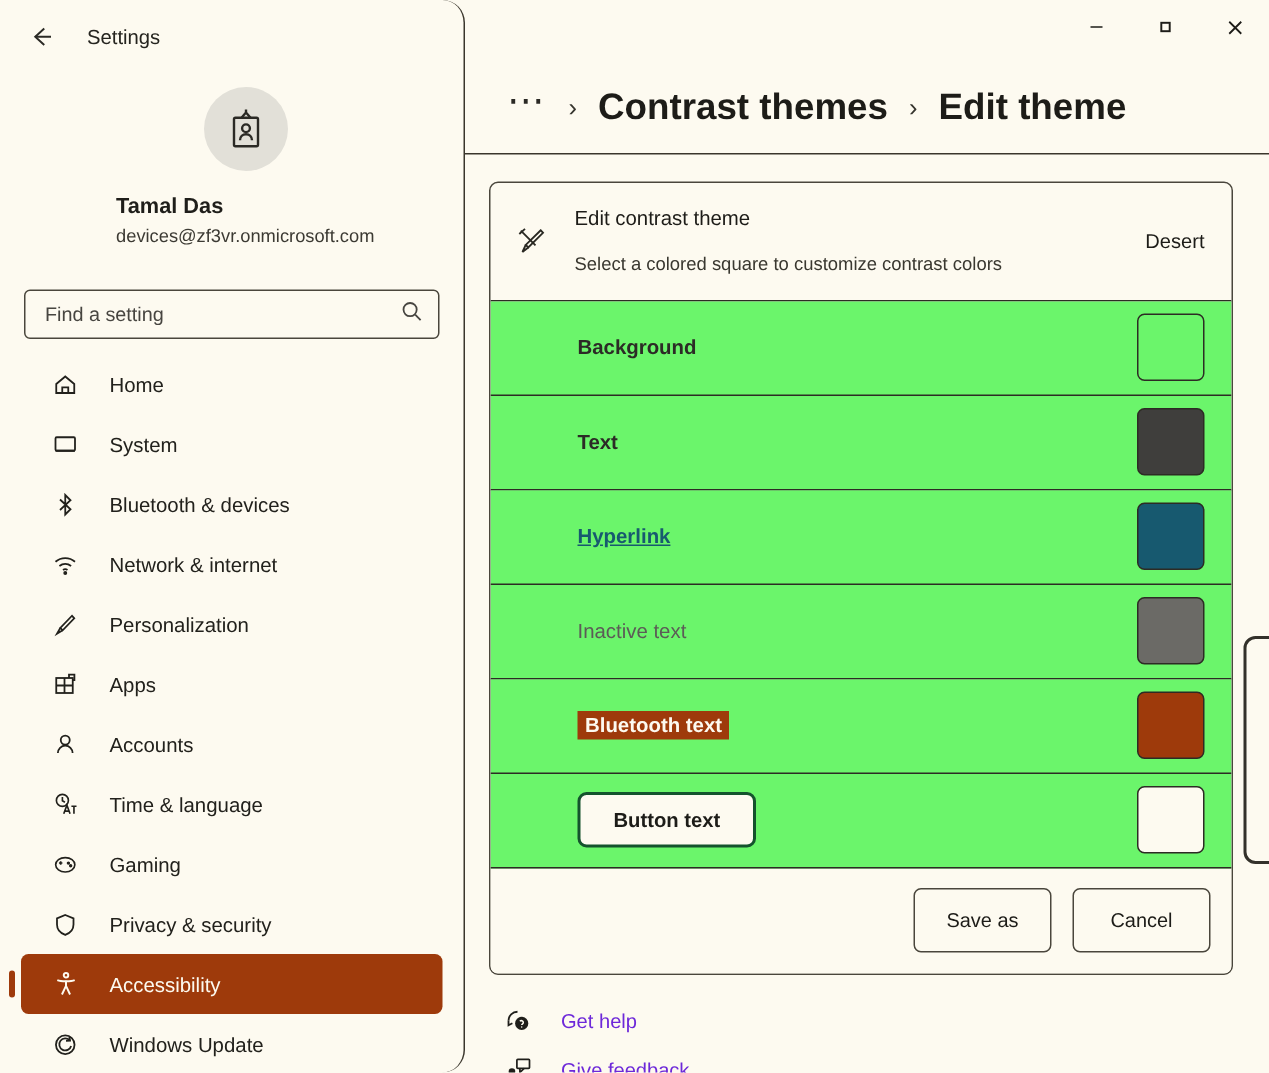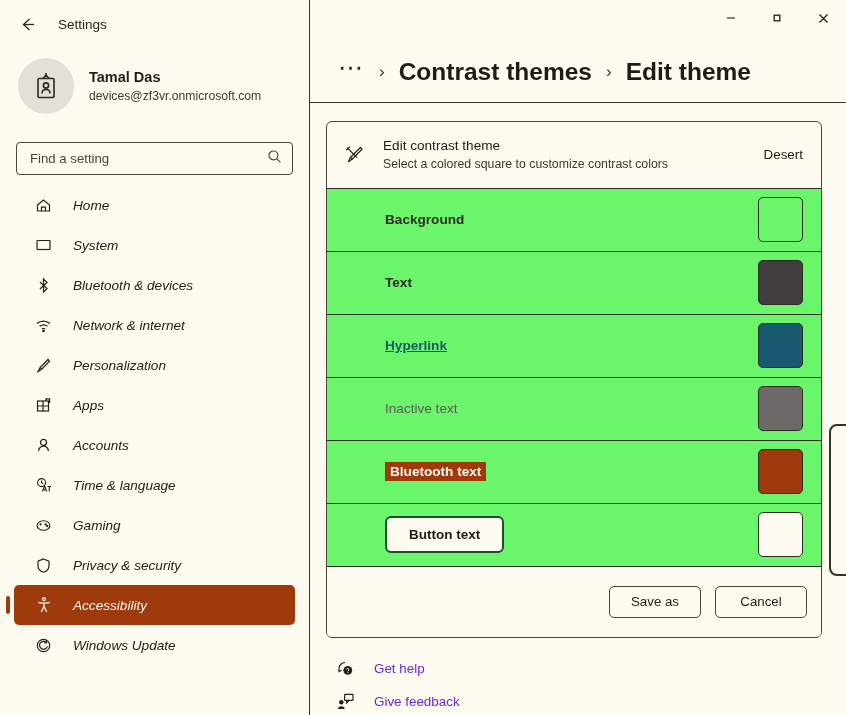--- a/index.html
+++ b/index.html
@@ -16,39 +16,41 @@
     background: #fdfaf0;
   }
 
   
   .sidebar {
     width: 310px; height: 715px;
     background: #fdfaf0;
     border-right: 1px solid #3a362c;
     flex: 0 0 310px;
     position: relative;
+    border-radius: 15px;
   }
   .titlebar-left {
     height: 48px;
     display: flex; align-items: center;
     padding-left: 14px;
     gap: 18px;
   }
   .back-btn {
     width: 26px; height: 26px;
     display: flex; align-items: center; justify-content: center;
     color: #2b2a25;
   }
   .settings-word {
     font-size: 13.5px; color: #25241f;
   }
   .account {
     display: flex; align-items: center;
     gap: 15px;
     padding: 10px 0 10px 18px;
+    flex-direction: column;
   }
   .avatar {
     width: 56px; height: 56px; border-radius: 50%;
     background: #e2e0d8;
     display: flex; align-items: center; justify-content: center;
     flex: 0 0 56px;
     color: #2b2a25;
   }
   .account-name {
     font-size: 14.5px; font-weight: 600; color: #1f1e1a;
@@ -62,21 +64,21 @@
     height: 33px;
     border: 1px solid #4a463c;
     border-radius: 4px;
     background: #fdfaf0;
     display: flex; align-items: center;
     padding: 0 10px 0 13px;
   }
   .searchbox .ph {
     flex: 1; font-size: 13.2px; color: #474540;
   }
-  .nav { margin-top: 6px; font-style: italic; }
+  .nav { margin-top: 6px; }
   .nav-item {
     display: flex; align-items: center;
     height: 40px;
     margin: 0 14px 0 14px;
     padding-left: 20px;
     gap: 20px;
     border-radius: 5px;
     color: #22211c;
     position: relative;
   }
@@ -147,21 +149,21 @@
     gap: 16px;
     border-bottom: 1px solid #2d2b24;
   }
   .card-head .ico {
     width: 26px; height: 26px;
     display: flex; align-items: center; justify-content: center;
     color: #2a2923; flex: 0 0 26px;
   }
   .card-head .txt { flex: 1; }
   .ch-title { font-size: 13.6px; color: #1d1c18; line-height: 1.45; }
-  .ch-sub { font-size: 12.3px; color: #3a3830; line-height: 1.45; }
+  .ch-sub { font-size: 12.3px; color: #3a3830; line-height: 1.45; margin-top: 12px; }
   .ch-value { font-size: 13.4px; color: #1d1c18; text-align: center; }
 
   .color-row {
     height: 63px;
     background: #6bf56b;
     display: flex; align-items: center;
     padding: 0 18px 0 58px;
     border-bottom: 1px solid #2d2b24;
     position: relative;
   }
@@ -190,21 +192,21 @@
   }
   .card-foot {
     background: #fdfaf0;
     height: 70px;
     display: flex; align-items: center; justify-content: flex-end;
     gap: 14px;
     padding-right: 14px;
   }
   .btn {
     min-width: 92px;
-    height: 32px;
+    height: 43px;
     border: 1px solid #4a463c;
     border-radius: 5px;
     background: #fdfaf0;
     font-size: 13.3px; color: #1d1c18;
     display: flex; align-items: center; justify-content: center;
     font-family: "Liberation Sans", sans-serif;
   }
 
   
   .foot-links { padding: 14px 0 0 16px; }

